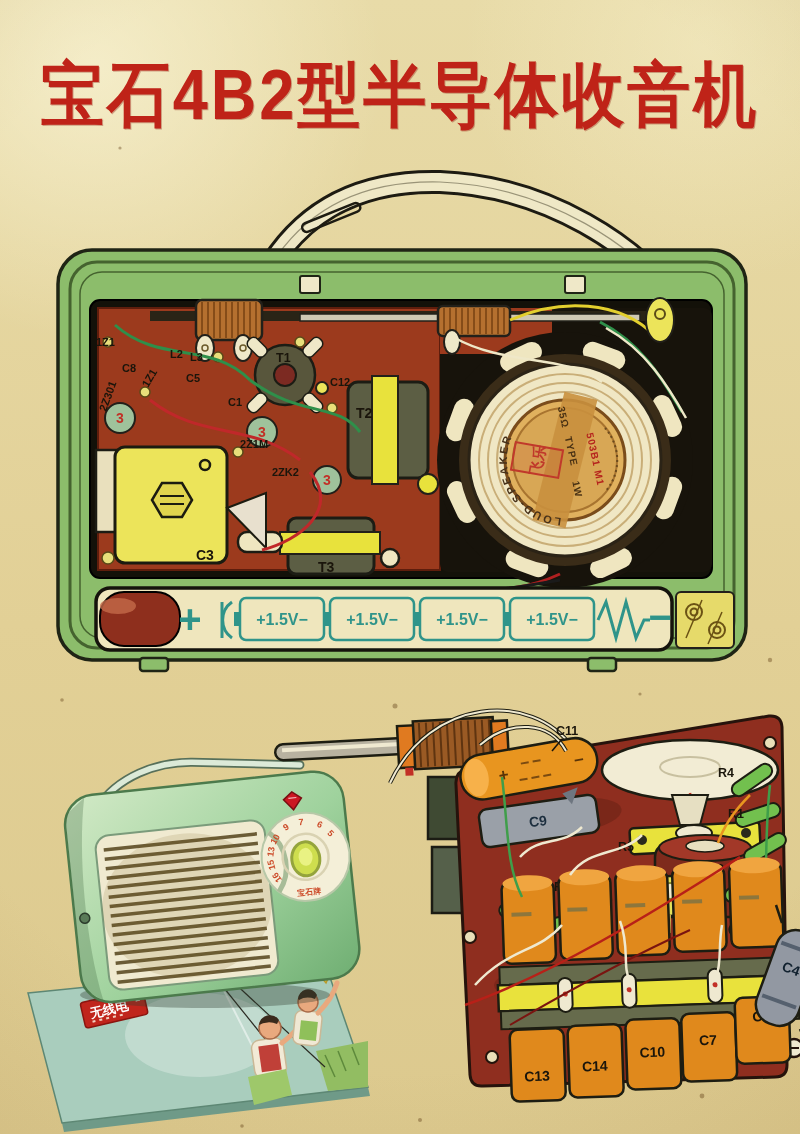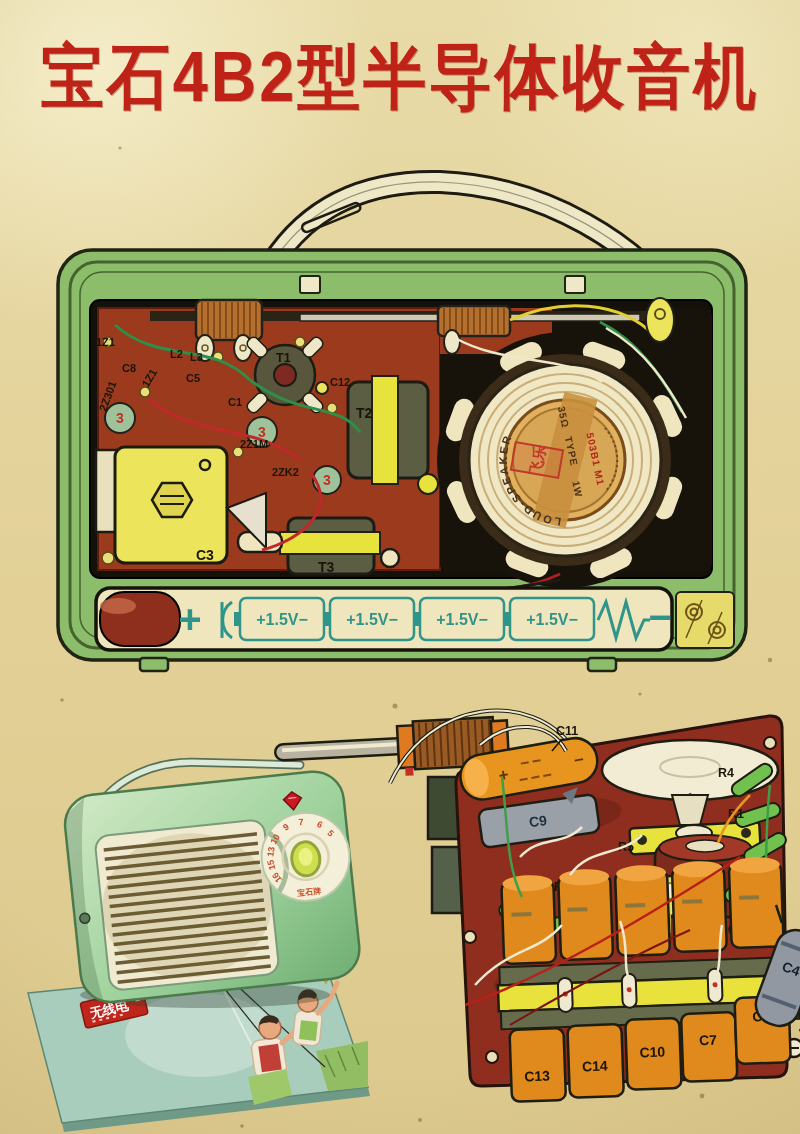--- a/index.html
+++ b/index.html
@@ -7,21 +7,21 @@
     position:relative;width:800px;height:1134px;overflow:hidden;
     background-color:#e4d5a0;
     background-image:
       radial-gradient(ellipse 60% 40% at 12% 6%, rgba(255,252,228,.55), transparent 60%),
       radial-gradient(ellipse 50% 35% at 88% 4%, rgba(250,244,210,.4), transparent 60%),
       radial-gradient(ellipse 120% 90% at 50% 45%, transparent 55%, rgba(140,105,45,.18) 90%, rgba(120,85,35,.32) 100%),
       linear-gradient(180deg,#e8dba8,#e2d096 55%,#dcc98e);
     font-family:"Liberation Sans",sans-serif;
   }
   .abs{position:absolute;}
-  #title{left:18px;top:34px;width:764px;height:104px;display:flex;align-items:flex-start;justify-content:center;}
+  #title{left:18px;top:34px;width:764px;height:104px;display:flex;align-items:flex-end;justify-content:center;}
   #title span{
     font-weight:bold;font-size:63px;color:#bf2318;letter-spacing:3px;white-space:nowrap;
     transform:scaleY(1.12);text-shadow:1px 1px 0 rgba(140,20,10,.35);
   }
   svg text{font-family:"Liberation Sans",sans-serif;}
   .lbl{font-size:11px;font-weight:bold;fill:#1a150b;}
   .lbl12{font-size:12.5px;font-weight:bold;fill:#1a150b;}
   .lbl14{font-size:14px;font-weight:bold;fill:#1a150b;}
   .teal{fill:#2f948a;font-weight:bold;font-size:16px;}
   .tealbig{fill:#2f948a;font-weight:bold;font-size:40px;}

